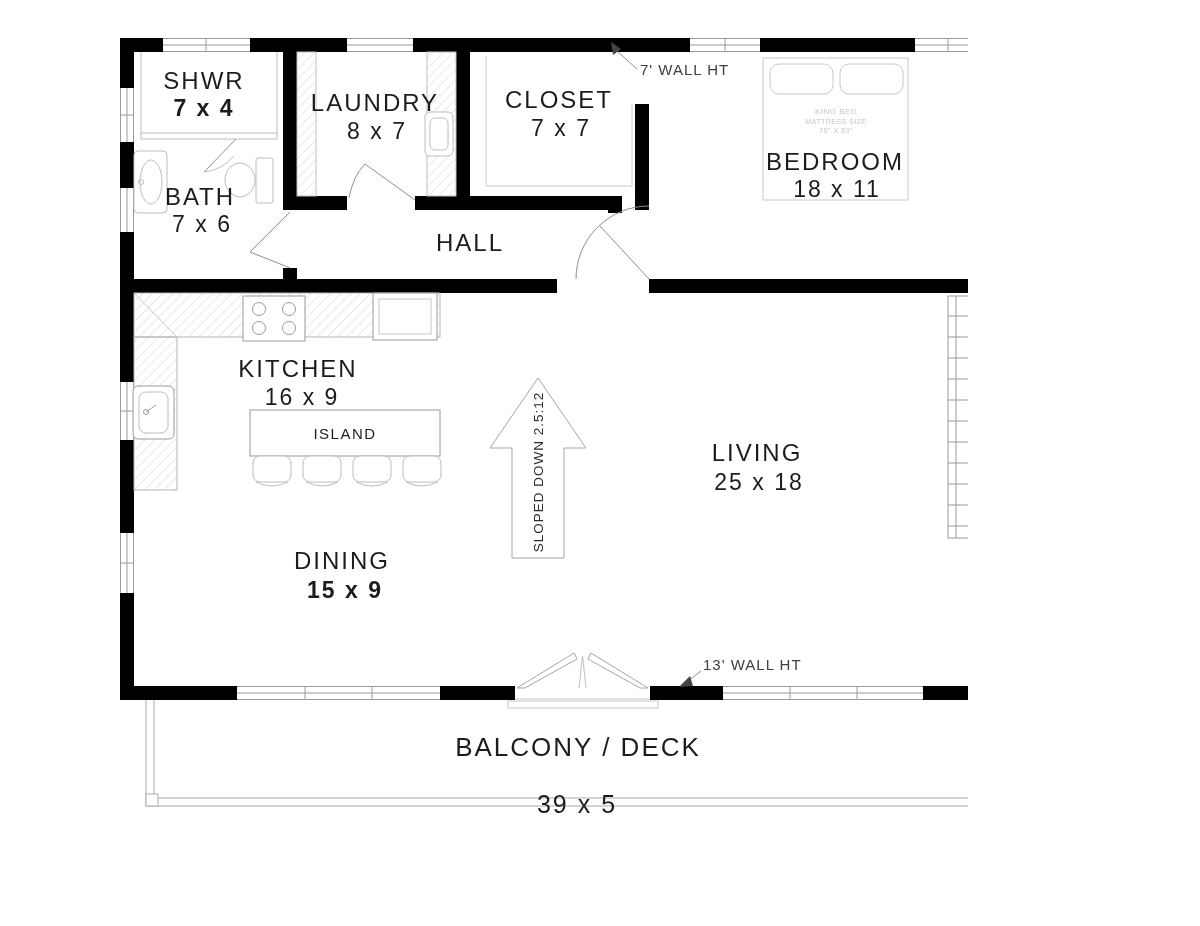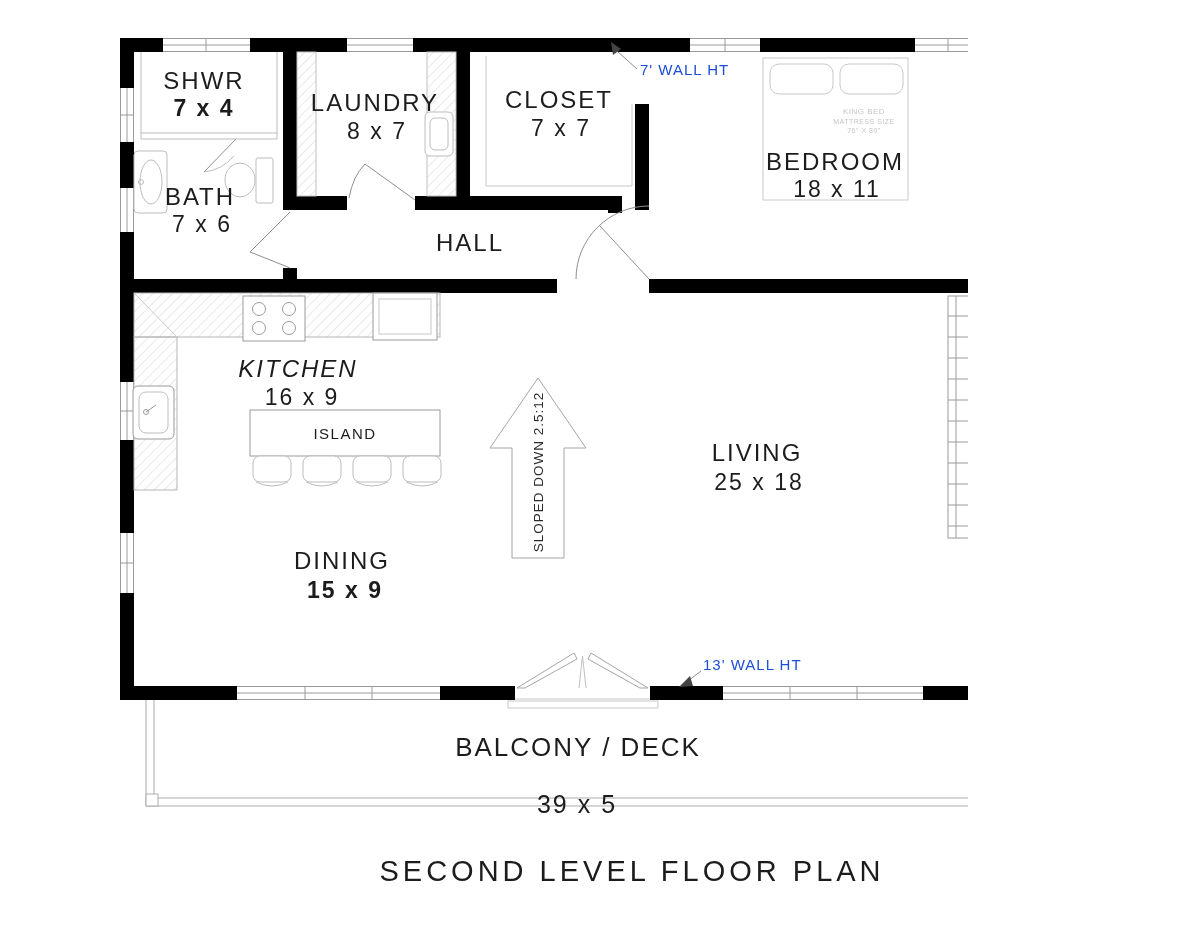--- a/index.html
+++ b/index.html
@@ -4,23 +4,23 @@
 <style>
   html,body{margin:0;padding:0;background:#fff;}
   #plan{position:relative;width:968px;height:926px;background:#ffffff;overflow:hidden;
         font-family:"Liberation Sans","DejaVu Sans",sans-serif;color:#1c1c1c;}
   #plan svg{position:absolute;left:0;top:0;}
   .label{position:absolute;transform:translate(-50%,-50%);white-space:nowrap;
          letter-spacing:2px;color:#1c1c1c;}
   .room{font-size:24px;}
   .dims{font-size:23px;}
   .small{font-size:15px;letter-spacing:1.5px;}
-  .tiny{font-size:8px;letter-spacing:.5px;color:#c6c6c6;margin-left:28px;}
+  .tiny{font-size:8px;letter-spacing:.5px;color:#c6c6c6;}
   .note{position:absolute;font-size:15px;letter-spacing:1px;transform:translateY(-50%);
-        white-space:nowrap;color:#1d4ed8;}
+        white-space:nowrap;color:#404040;}
   .dn{font-size:17px;}
   .balcony-name{font-size:26px;}
   .balcony-dims{font-size:25px;}
   .title{font-size:29px;letter-spacing:4px;}
   .slope{position:absolute;transform:translate(-50%,-50%) rotate(-90deg);
          font-size:13.5px;letter-spacing:1px;white-space:nowrap;color:#2a2a2a;}
 </style>
 </head>
 <body>
 
@@ -298,31 +298,30 @@
 <div class="label dims" style="left:204px;top:108px;font-weight:bold;">7 x 4</div>
 <div class="label room" style="left:200px;top:197px;">BATH</div>
 <div class="label dims" style="left:202px;top:224px;">7 x 6</div>
 <div class="label room" style="left:375px;top:103px;">LAUNDRY</div>
 <div class="label dims" style="left:377px;top:131px;">8 x 7</div>
 <div class="label room" style="left:559px;top:100px;text-align:right;">CLOSET</div>
 <div class="label dims" style="left:561px;top:128px;">7 x 7</div>
 <div class="label room" style="left:835px;top:162px;">BEDROOM</div>
 <div class="label dims" style="left:837px;top:189px;">18 x 11</div>
 <div class="label room" style="left:470px;top:243px;">HALL</div>
-<div class="label room" style="left:298px;top:369px;font-style:italic;">KITCHEN</div>
+<div class="label room" style="left:298px;top:369px;">KITCHEN</div>
 <div class="label dims" style="left:302px;top:397px;">16 x 9</div>
 <div class="label small" style="left:345px;top:433px;">ISLAND</div>
 <div class="label room" style="left:757px;top:453px;">LIVING</div>
 <div class="label dims" style="left:759px;top:482px;">25 x 18</div>
 <div class="label room" style="left:342px;top:561px;">DINING</div>
 <div class="label dims" style="left:345px;top:590px;font-weight:bold;">15 x 9</div>
 <div class="label dn" style="left:991px;top:552px;">DN</div>
 <div class="label balcony-name" style="left:578px;top:747px;">BALCONY / DECK</div>
 <div class="label balcony-dims" style="left:577px;top:778px;margin-top:26px;">39 x 5</div>
 <div class="note" style="left:640px;top:69px;">7' WALL HT</div>
 <div class="note" style="left:703px;top:664px;">13' WALL HT</div>
 <div class="slope" style="left:538px;top:472px;">SLOPED DOWN 2.5:12</div>
 <div class="label tiny" style="left:836px;top:111px;">KING BED</div>
 <div class="label tiny" style="left:836px;top:121px;font-size:7px;">MATTRESS SIZE</div>
 <div class="label tiny" style="left:836px;top:130px;font-size:7px;">76" X 80"</div>
-<div class="label title" style="left:632px;top:871px;">SECOND LEVEL FLOOR PLAN</div>
 
 </div>
 
 </body></html>

